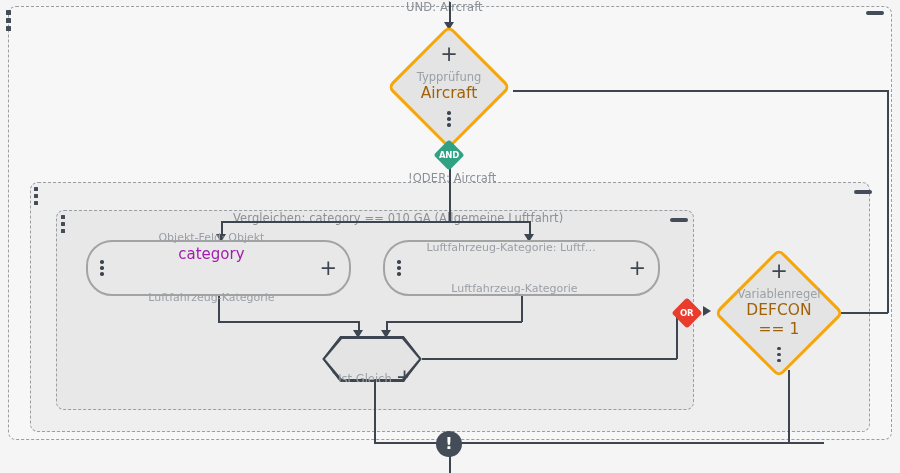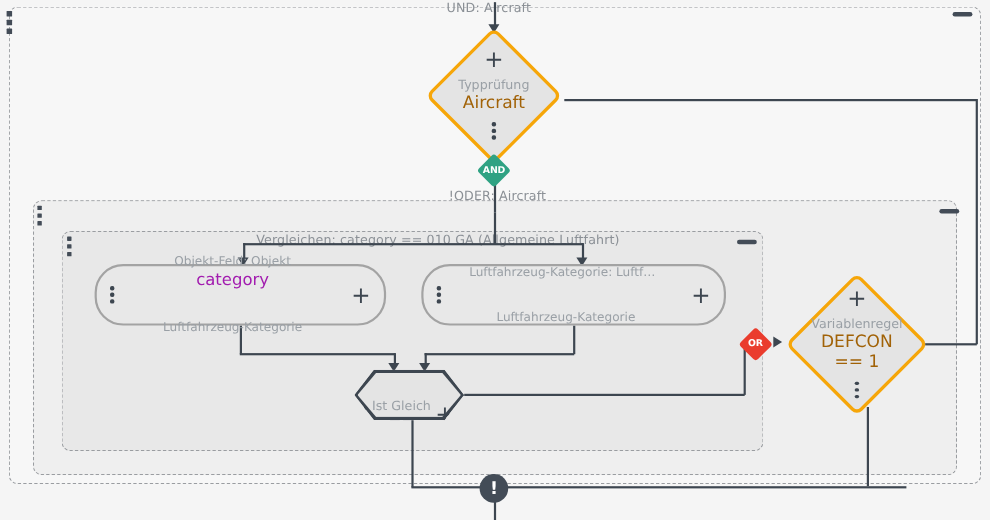--- a/index.html
+++ b/index.html
@@ -111,21 +111,21 @@
     background:#e4e4e4;
     clip-path:polygon(18% 0%,82% 0%,100% 50%,82% 100%,18% 100%,0% 50%);
   }
   .hex-border{
     position:absolute;inset:0;
     background:#3d4650;
     clip-path:polygon(18% 0%,82% 0%,100% 50%,82% 100%,18% 100%,0% 50%);
   }
   .hex-content{
     position:absolute;inset:0;
-    display:flex;align-items:center;justify-content:center;
+    display:flex;justify-content:center;
     gap:4px;
     margin-top:36px;
   }
   .hex .vd{display:flex;flex-direction:column;gap:2.5px;}
   .hex .vd i{width:3.5px;height:3.5px;background:#3d4650;border-radius:50%;display:block;}
   .hex .body{text-align:center;}
   .hex .h-sub{font-size:11.5px;color:#9aa0a6;line-height:14px;}
   .hex .h-title{font-size:14px;color:#3d4650;line-height:16px;}
   .hex .plus{font-size:21px;color:#3d4650;line-height:1;align-self:center;}
 

